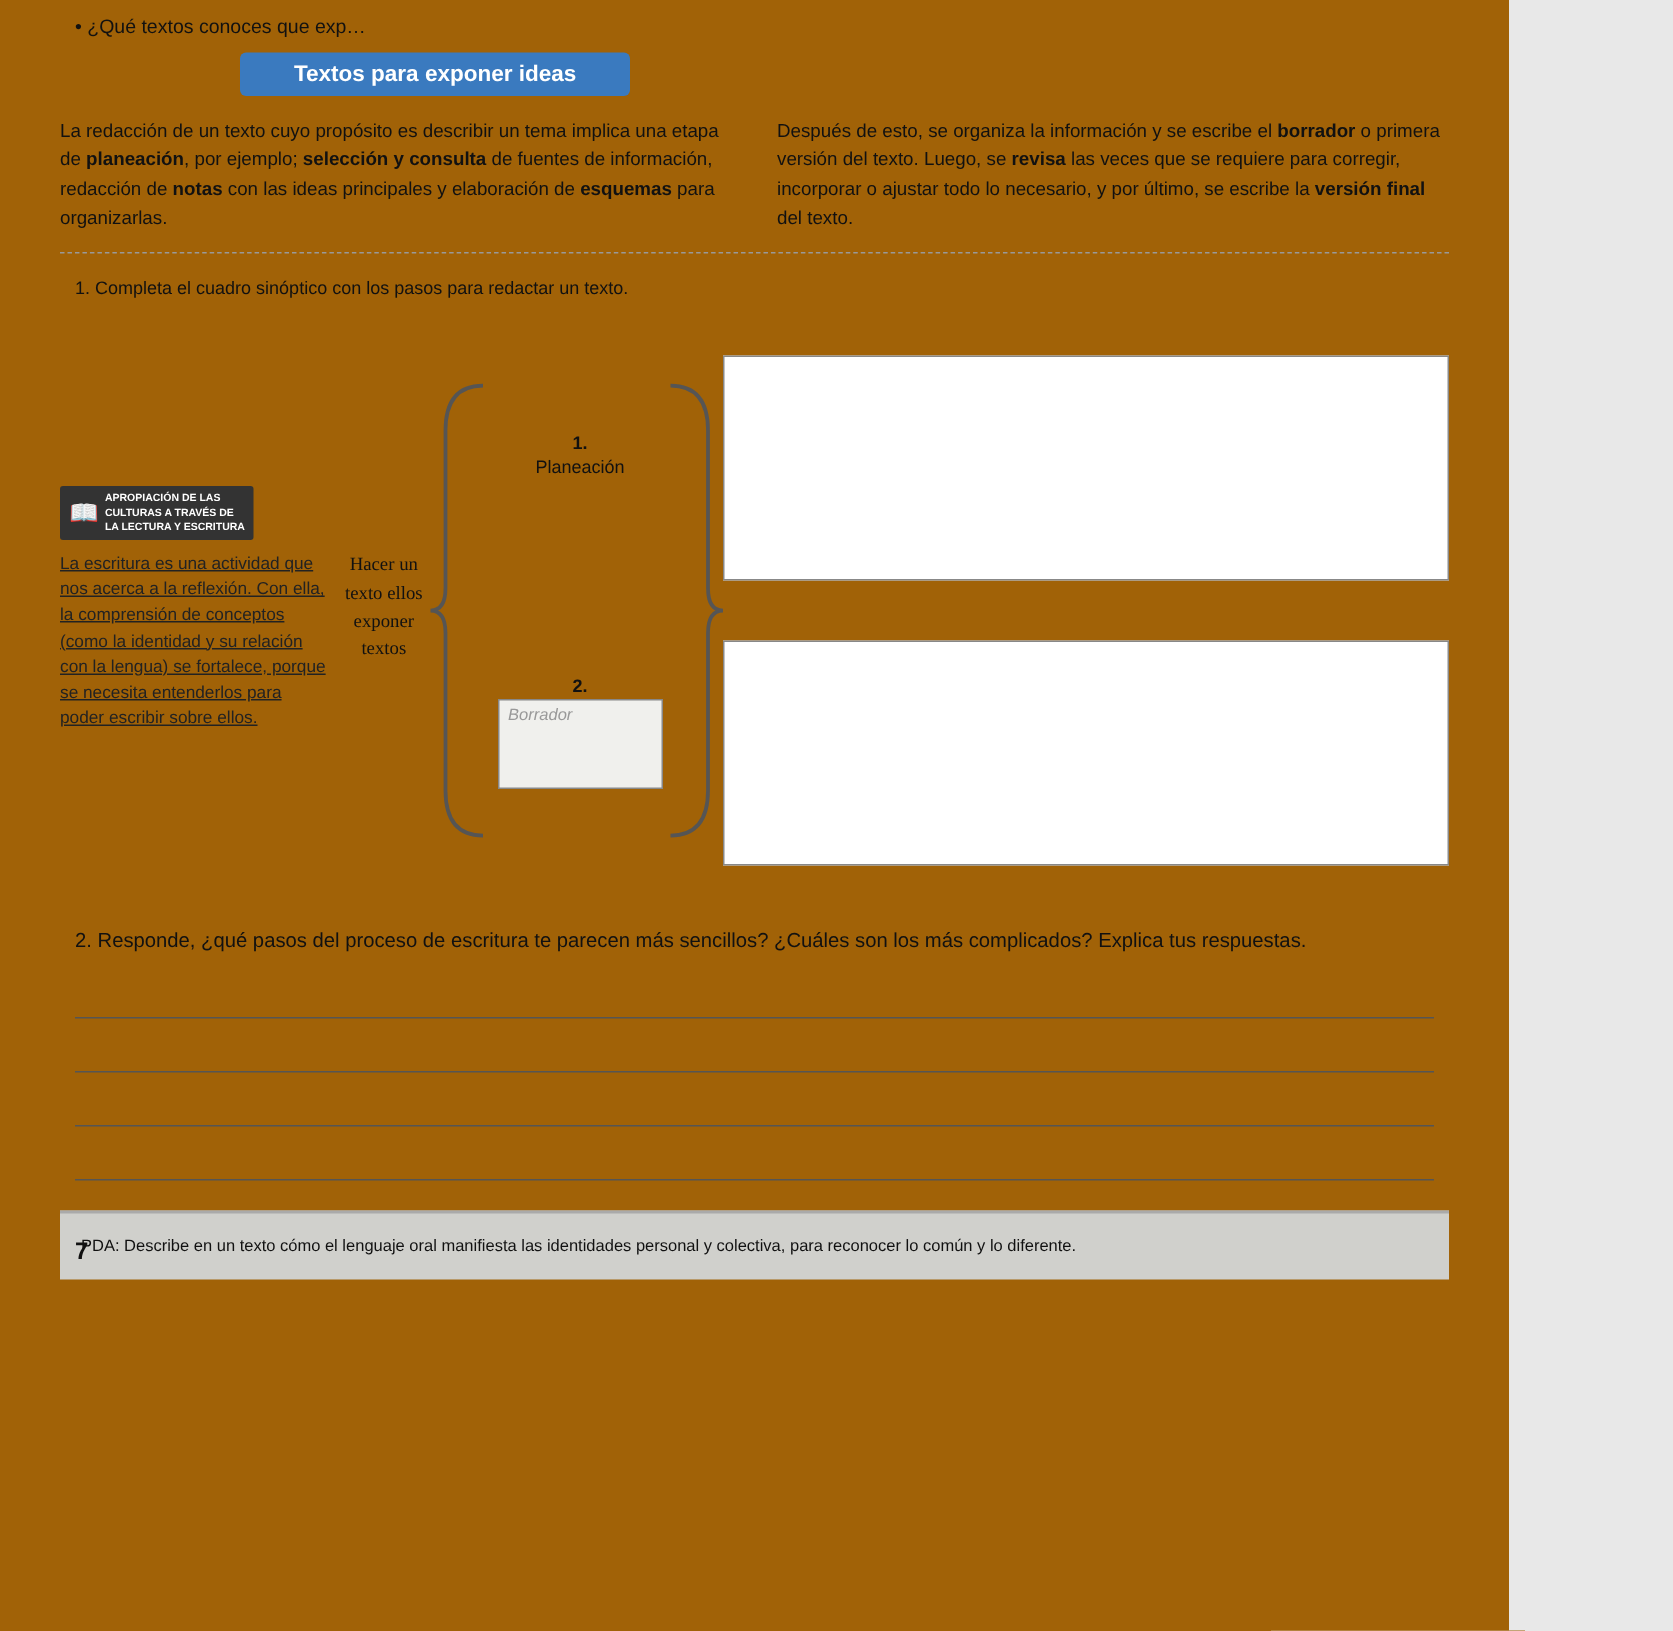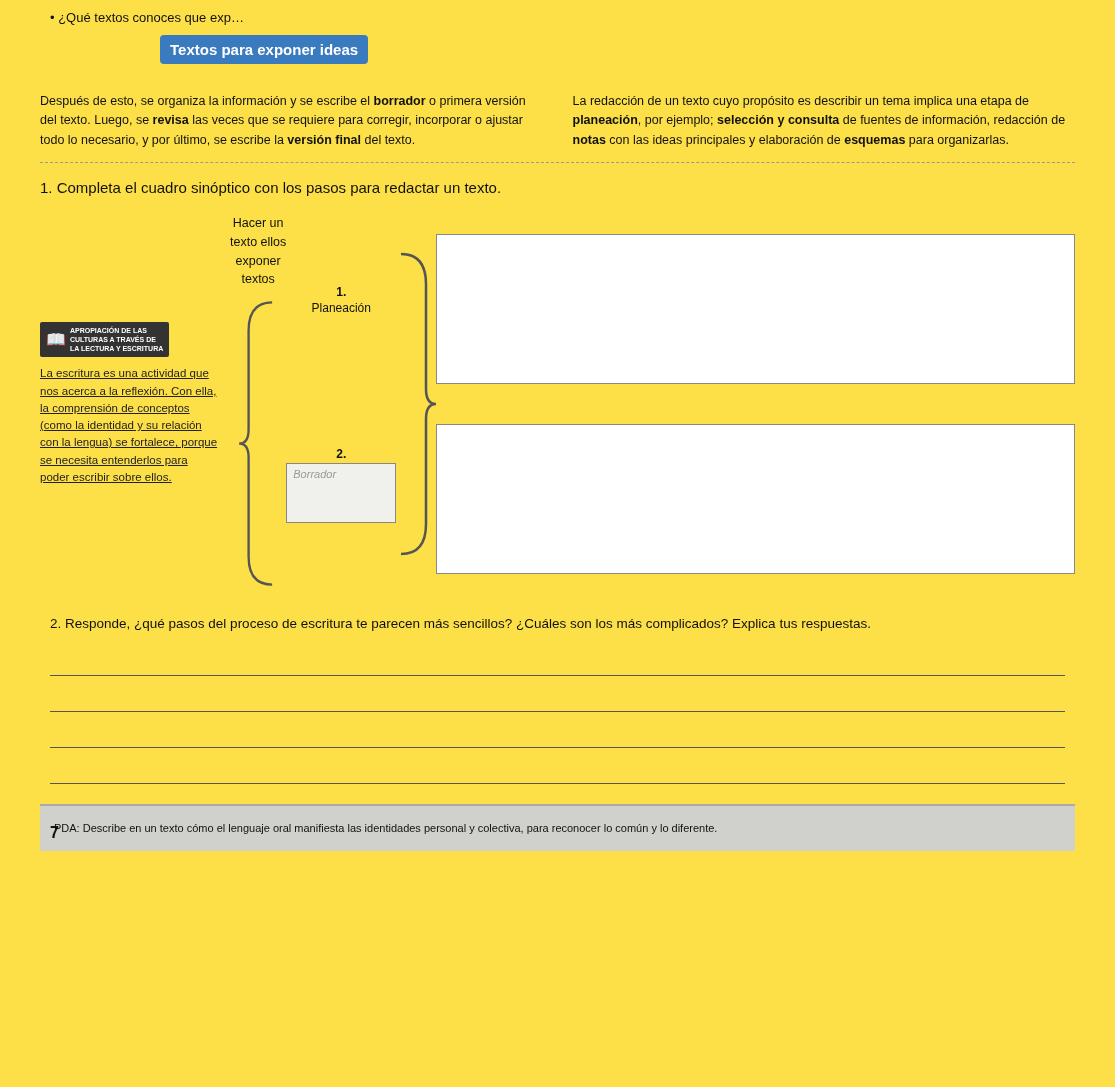--- a/index.html
+++ b/index.html
@@ -3,45 +3,44 @@
   <meta charset="utf-8">
   <style>
     * { box-sizing: border-box; margin: 0; padding: 0; }
     body {
       background: #e8e8e8;
       font-family: Arial, sans-serif;
       font-size: 13px;
       color: #111;
     }
     .page {
-      width: 1115px;
+      width: 1006px;
       min-height: 1087px;
-      background: #fde047;
+      background: #a16207;
       position: relative;
       padding: 10px 40px 30px 40px;
       overflow: hidden;
     }
 
     
     .top-bullet {
       font-size: 13px;
       margin-bottom: 10px;
       margin-left: 10px;
     }
 
     
     .blue-header {
       display: inline-block;
       background: #3a7abf;
       color: white;
       font-size: 15px;
       font-weight: bold;
-      padding: 6px 10px;
+      padding: 6px 36px;
       border-radius: 4px;
-      margin-bottom: 14px;
       margin-left: 60px;
     }
 
     
     .description-area {
       display: flex;
       gap: 30px;
       margin-bottom: 16px;
       border-bottom: 1.5px dashed #999;
       padding-bottom: 12px;
@@ -50,22 +49,23 @@
       flex: 1;
       font-size: 12.5px;
       line-height: 1.55;
     }
     .desc-col strong, .desc-col b {
       font-weight: bold;
     }
 
     
     .question-1 {
-      font-size: 15px;
+      font-size: 12px;
       margin-bottom: 18px;
+      margin-left: 10px;
     }
 
     
     .left-panel {
       width: 190px;
       flex-shrink: 0;
       padding-right: 10px;
     }
     .icon-badge {
       background: #333;
@@ -162,24 +162,25 @@
       display: flex;
       flex-direction: row;
       align-items: center;
       justify-content: flex-start;
       gap: 0;
       margin: 0 0 20px 0;
     }
 
     .center-brace-group {
       display: flex;
-      flex-direction: column;
+      flex-direction: row;
       align-items: center;
       justify-content: center;
       height: 380px;
+      font-family: Liberation Serif, serif;
     }
 
     .diagram-items-col {
       display: flex;
       flex-direction: column;
       justify-content: space-around;
       height: 360px;
       gap: 10px;
     }
 
@@ -213,24 +214,24 @@
   <div class="top-bullet">
     • <span>¿Qué textos conoces que exp…</span>
   </div>
 
   <div style="margin-left: 60px; margin-bottom: 14px;">
     <span class="blue-header">Textos para exponer ideas</span>
   </div>
 
   <div class="description-area">
     <div class="desc-col">
+      La redacción de un texto cuyo propósito es describir un tema implica una etapa de <strong>planeación</strong>, por ejemplo; <strong>selección y consulta</strong> de fuentes de información, redacción de <strong>notas</strong> con las ideas principales y elaboración de <strong>esquemas</strong> para organizarlas.
+    </div>
+    <div class="desc-col">
       Después de esto, se organiza la información y se escribe el <strong>borrador</strong> o primera versión del texto. Luego, se <strong>revisa</strong> las veces que se requiere para corregir, incorporar o ajustar todo lo necesario, y por último, se escribe la <strong>versión final</strong> del texto.
-    </div>
-    <div class="desc-col">
-      La redacción de un texto cuyo propósito es describir un tema implica una etapa de <strong>planeación</strong>, por ejemplo; <strong>selección y consulta</strong> de fuentes de información, redacción de <strong>notas</strong> con las ideas principales y elaboración de <strong>esquemas</strong> para organizarlas.
     </div>
   </div>
 
   <div class="question-1">1. Completa el cuadro sinóptico con los pasos para redactar un texto.</div>
 
   <div class="diagram-wrapper">
 
     <div class="left-panel">
       <div class="icon-badge">
         <span class="book-icon">📖</span>

